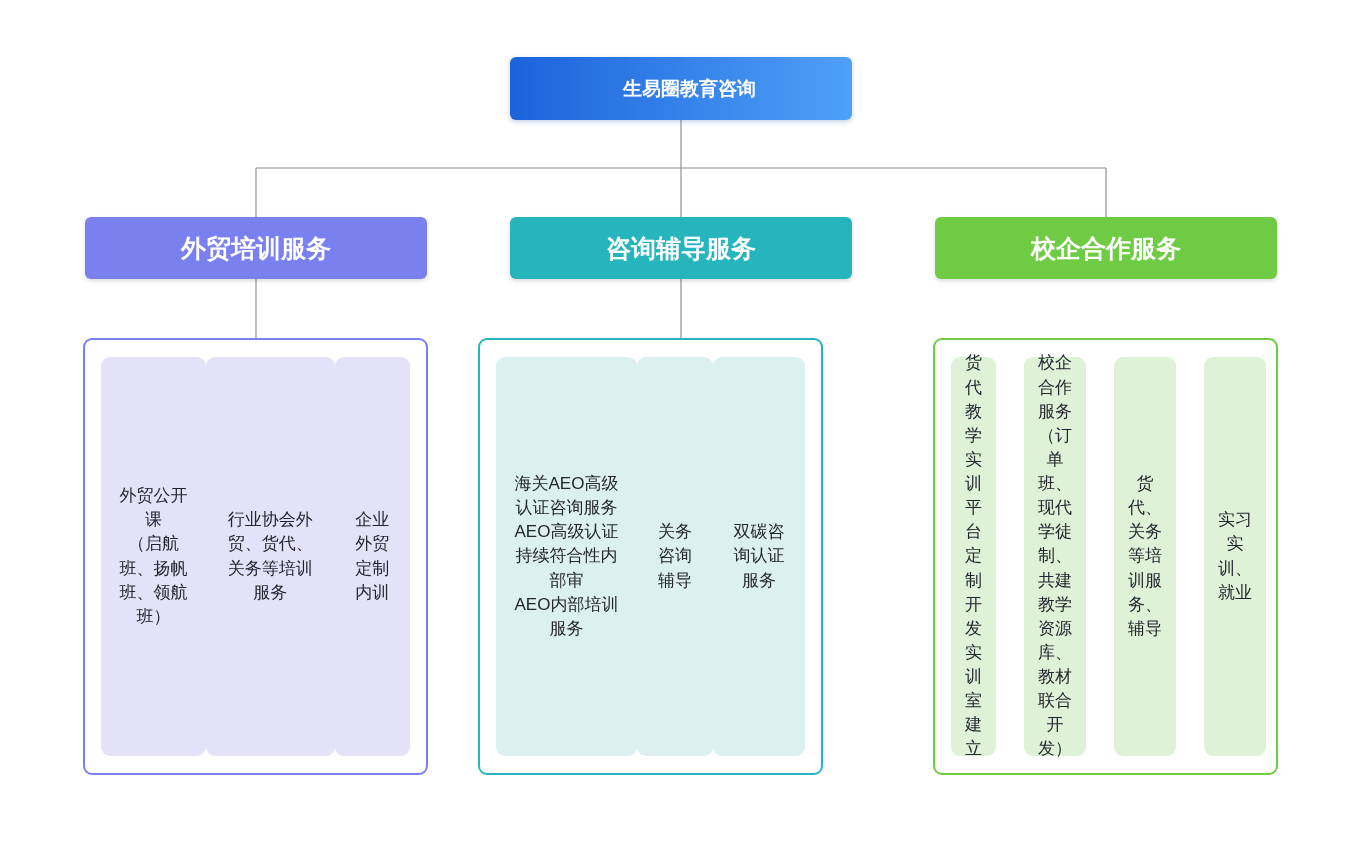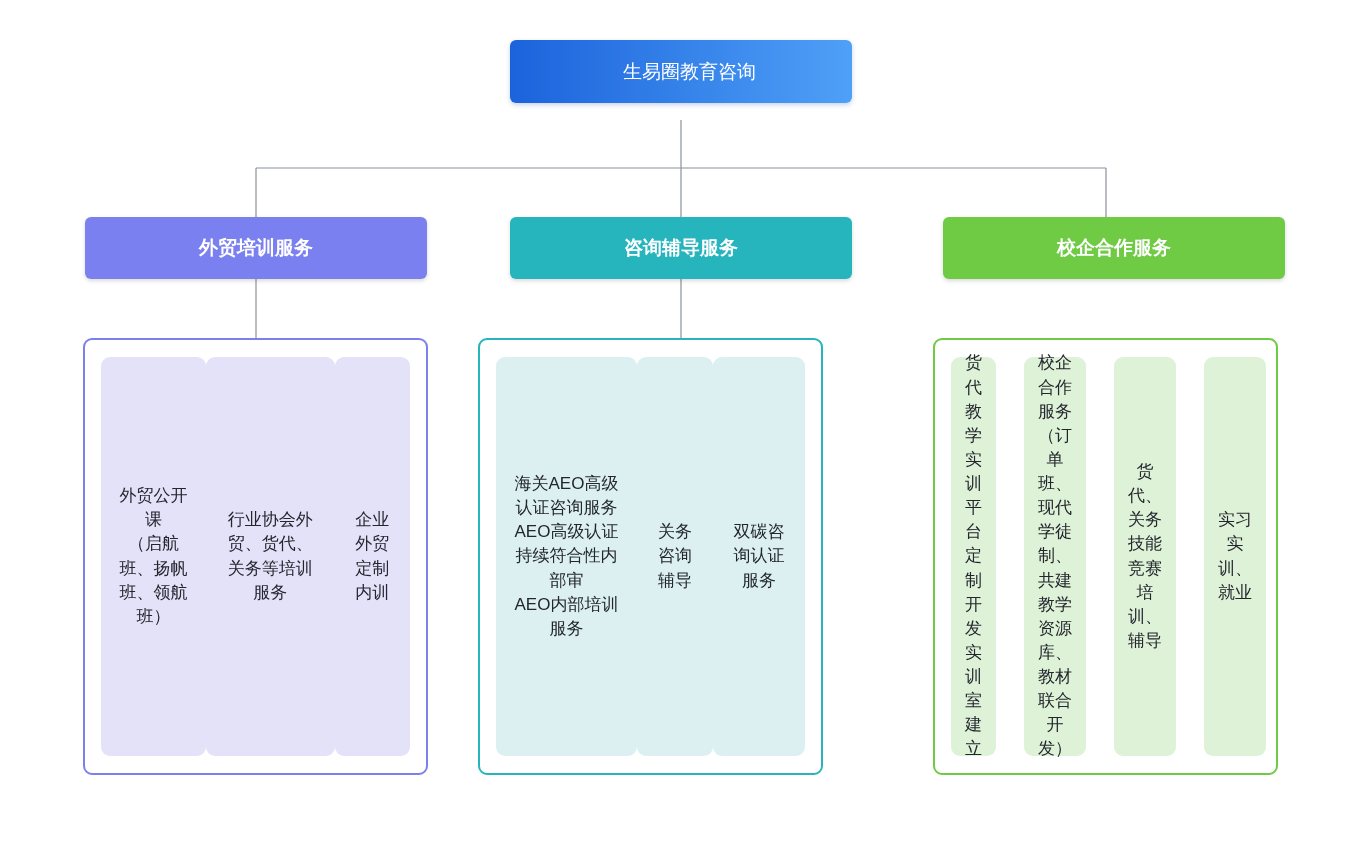--- a/index.html
+++ b/index.html
@@ -15,35 +15,35 @@
     color:var(--connector,#8a929b);
     pointer-events:none;
   }
   .node{
     position:absolute;
     display:flex;align-items:center;justify-content:center;
     text-align:center;
     box-sizing:border-box;
   }
   .root-node{
-    left:510px;top:40px;width:342px;height:63px;
+    left:510px;top:57px;width:342px;height:63px;
     background:linear-gradient(90deg,var(--root-start,#1b63dc),var(--root-end,#4fa0f7));
     border-radius:6px;
-    color:#ffffff;font-size:19px;font-weight:normal;
+    color:#ffffff;font-size:19px;font-weight:bold;
     box-shadow:0 2px 5px rgba(30,80,160,.25);
     padding-left:17px;
   }
   .branch-header{
     top:217px;width:342px;height:62px;
     background:var(--accent,#888);
     border-radius:6px;
-    color:#ffffff;font-size:19px;font-weight:bold;
+    color:#ffffff;font-size:25px;font-weight:bold;
     box-shadow:0 2px 4px rgba(0,0,0,.15);
   }
-  .col1h{left:85px;} .col2h{left:510px;} .col3h{left:935px;margin-left:8px;}
+  .col1h{left:85px;} .col2h{left:510px;} .col3h{left:935px;}
   .panel{
     position:absolute;top:338px;width:345px;height:437px;
     box-sizing:border-box;
     background:#ffffff;
     border:2px solid var(--accent,#888);
     border-radius:9px;
     padding:17px 16px;
     display:flex;flex-direction:row;justify-content:space-between;
   }
   .col1p{left:83px;} .col2p{left:478px;} .col3p{left:933px;gap:28px;}
@@ -122,20 +122,20 @@
 
   <div class="panel col3p" style="--accent: #6fca44; --item-bg: #def2d7;">
     <div class="item">
       <span>货代教学实训平台定制开发
 实训室建立</span>
     </div>
     <div class="item tall">
       <span>校企合作服务（订单班、现代学徒制、共建教学资源库、教材联合开发）</span>
     </div>
     <div class="item">
-      <span>货代、关务技能竞赛培训、辅导</span>
+      <span>货代、关务等培训服务、辅导</span>
     </div>
     <div class="item">
       <span>实习实训、就业</span>
     </div>
   </div>
 
 </div>
 
 </body></html>

